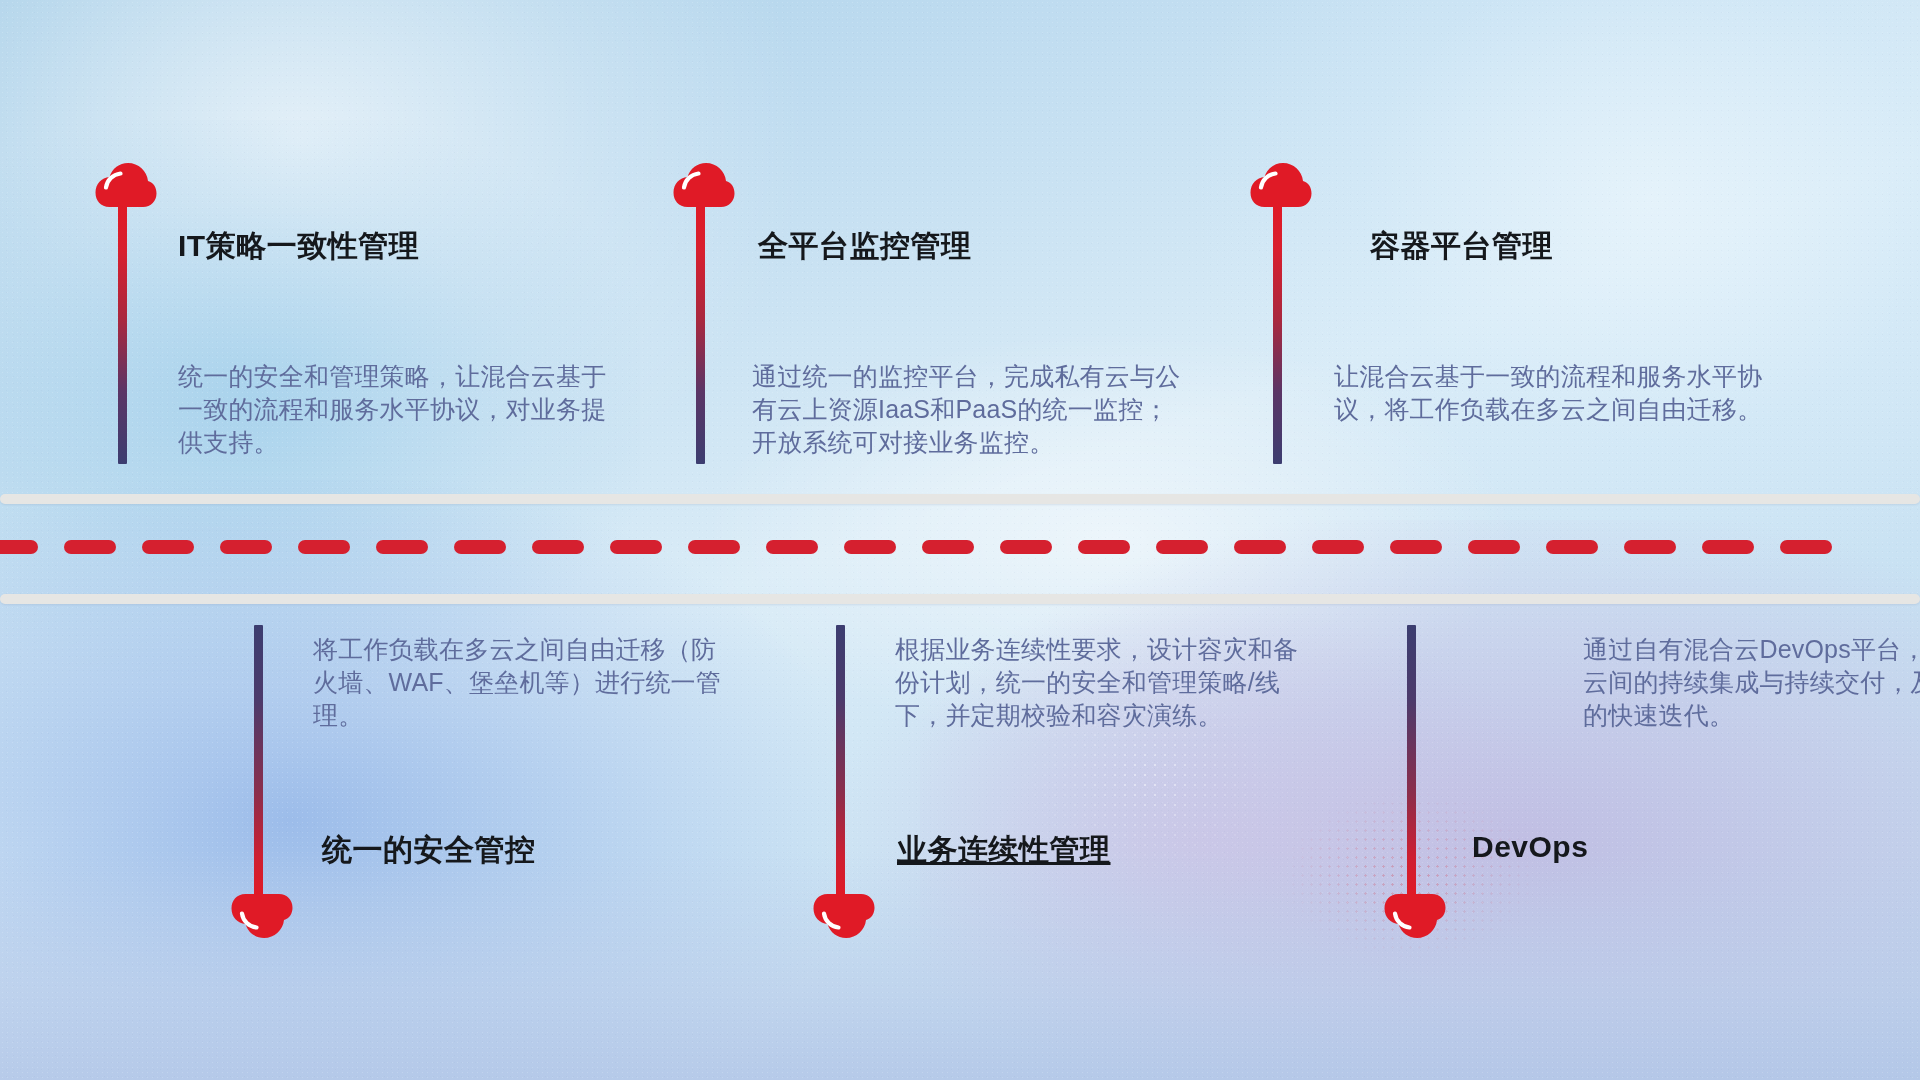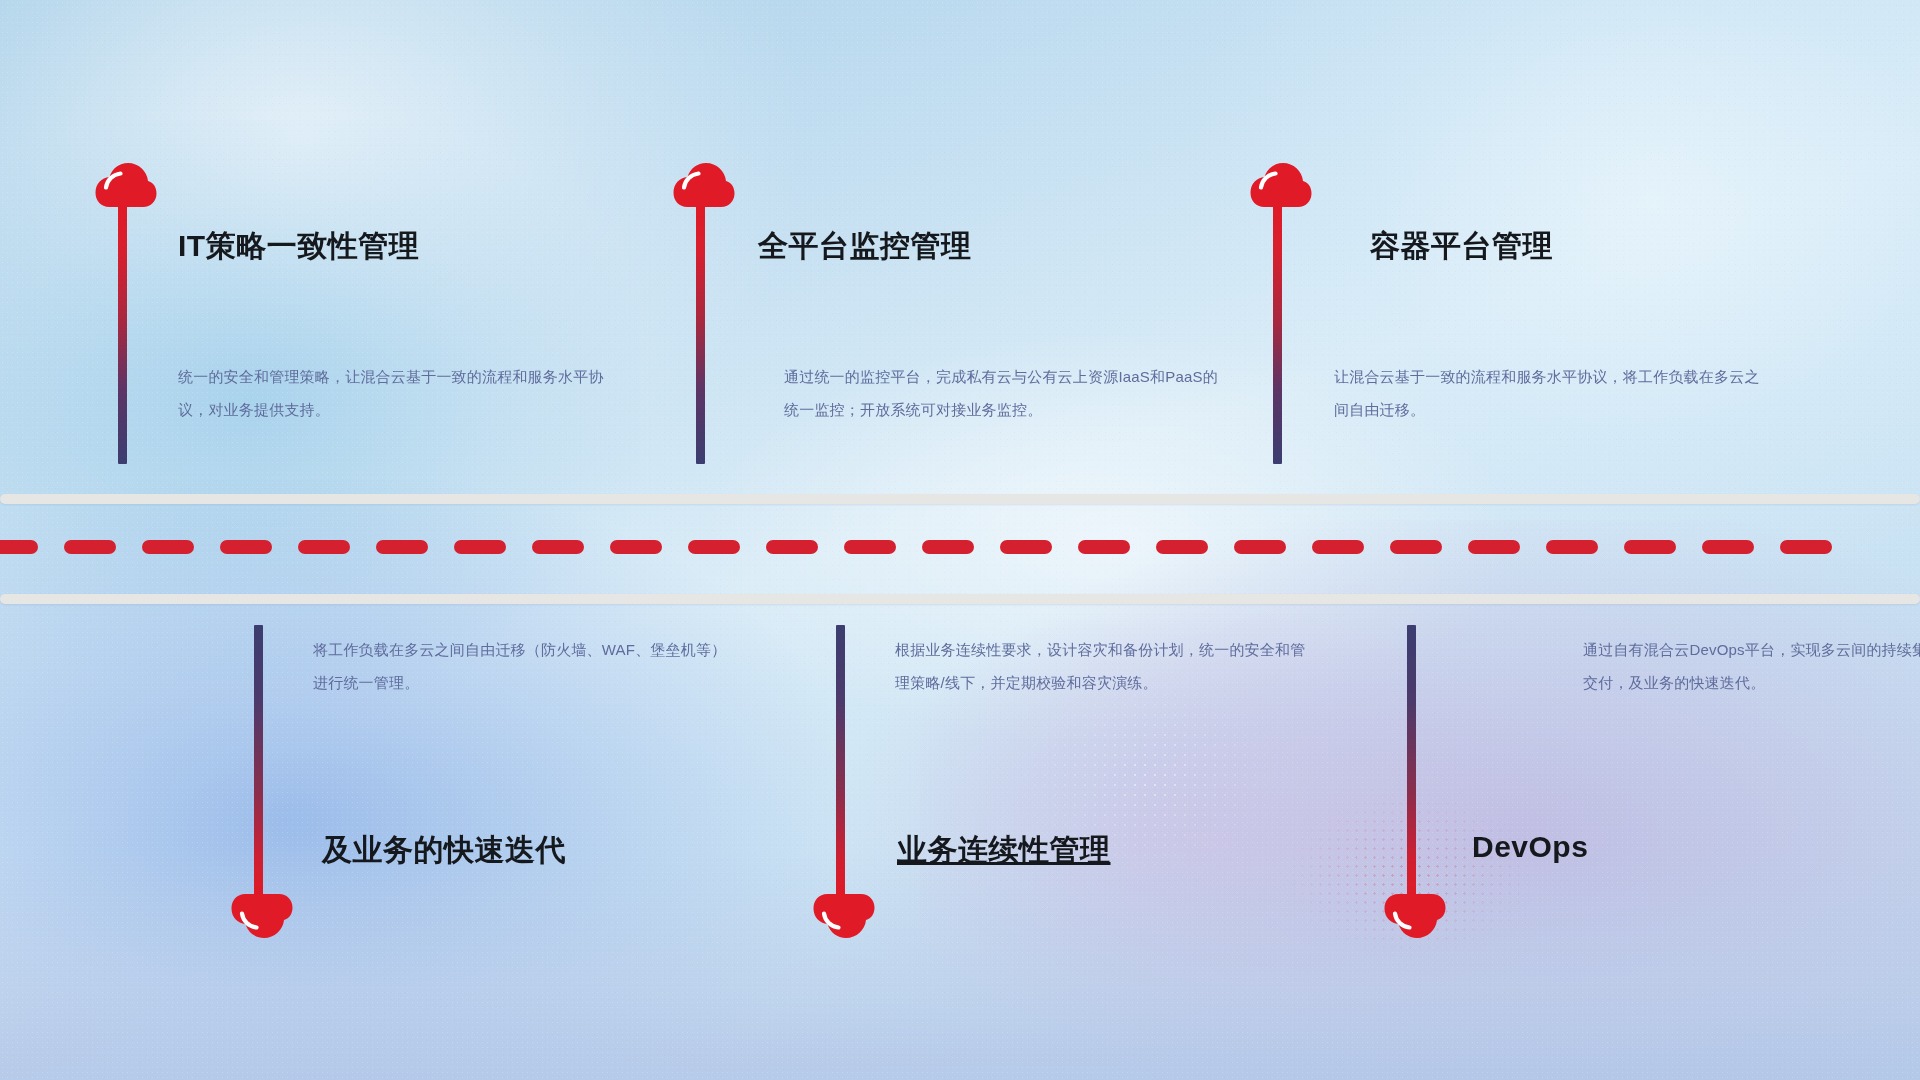--- a/index.html
+++ b/index.html
@@ -175,21 +175,21 @@
     position: absolute;
     color: #15181c;
     font-size: 30px;
     font-weight: 700;
     letter-spacing: 0.5px;
     white-space: nowrap;
   }
   .col-body {
     position: absolute;
     color: #5f6c9c;
-    font-size: 15px;
+    font-size: 25px;
     line-height: 33px;
     letter-spacing: 0.2px;
     font-weight: 400;
   }
 </style>
 </head>
 <body>
 
 <div id="stage">
 
@@ -249,21 +249,21 @@
 
   <div class="col">
     <div class="cloud" style="left:673px; top:162px;">
       <svg viewBox="0 0 62 46" xmlns="http://www.w3.org/2000/svg">
         <path d="M14.5 45 C5.5 45 0.5 38.5 0.5 30.5 C0.5 22 6.5 15.5 14.5 15 C17 6.5 24.5 1 33 1 C43.5 1 52 9 53 19 C58.5 20.5 61.5 25.5 61.5 31.5 C61.5 39 56 45 48 45 Z" fill="#e01a26"></path>
         <path d="M11 25.5 C12 18 18 12.5 25.5 11.5" stroke="#ffffff" stroke-width="4.2" stroke-linecap="round" fill="none"></path>
       </svg>
     </div>
     <div class="stem down" style="left:696px; top:204px; height:260px;"></div>
     <div class="col-title" style="left:758px; top:226px;">全平台监控管理</div>
-    <div class="col-body" style="left:784px; top:360px; width:440px;">通过统一的监控平台，完成私有云与公有云上资源IaaS和PaaS的统一监控；开放系统可对接业务监控。</div>
+    <div class="col-body" style="left:752px; top:360px; width:440px;">通过统一的监控平台，完成私有云与公有云上资源IaaS和PaaS的统一监控；开放系统可对接业务监控。</div>
   </div>
 
   <div class="col">
     <div class="cloud" style="left:1250px; top:162px;">
       <svg viewBox="0 0 62 46" xmlns="http://www.w3.org/2000/svg">
         <path d="M14.5 45 C5.5 45 0.5 38.5 0.5 30.5 C0.5 22 6.5 15.5 14.5 15 C17 6.5 24.5 1 33 1 C43.5 1 52 9 53 19 C58.5 20.5 61.5 25.5 61.5 31.5 C61.5 39 56 45 48 45 Z" fill="#e01a26"></path>
         <path d="M11 25.5 C12 18 18 12.5 25.5 11.5" stroke="#ffffff" stroke-width="4.2" stroke-linecap="round" fill="none"></path>
       </svg>
     </div>
     <div class="stem down" style="left:1273px; top:204px; height:260px;"></div>
@@ -275,21 +275,21 @@
     <div class="stem up" style="left:254px; top:625px; height:270px;"></div>
     <div class="cloud" style="left:231px; top:893px;">
       <svg viewBox="0 0 62 46" xmlns="http://www.w3.org/2000/svg">
         <g transform="translate(0,46) scale(1,-1)">
           <path d="M14.5 45 C5.5 45 0.5 38.5 0.5 30.5 C0.5 22 6.5 15.5 14.5 15 C17 6.5 24.5 1 33 1 C43.5 1 52 9 53 19 C58.5 20.5 61.5 25.5 61.5 31.5 C61.5 39 56 45 48 45 Z" fill="#e01a26"></path>
           <path d="M11 25.5 C12 18 18 12.5 25.5 11.5" stroke="#ffffff" stroke-width="4.2" stroke-linecap="round" fill="none"></path>
         </g>
       </svg>
     </div>
     <div class="col-body" style="left:313px; top:633px; width:420px;">将工作负载在多云之间自由迁移（防火墙、WAF、堡垒机等）进行统一管理。</div>
-    <div class="col-title" style="left:322px; top:830px;">及业务的快速迭代</div>
+    <div class="col-title" style="left:322px; top:830px;">统一的安全管控</div>
   </div>
 
   <div class="col">
     <div class="stem up" style="left:836px; top:625px; height:270px;"></div>
     <div class="cloud" style="left:813px; top:893px;">
       <svg viewBox="0 0 62 46" xmlns="http://www.w3.org/2000/svg">
         <g transform="translate(0,46) scale(1,-1)">
           <path d="M14.5 45 C5.5 45 0.5 38.5 0.5 30.5 C0.5 22 6.5 15.5 14.5 15 C17 6.5 24.5 1 33 1 C43.5 1 52 9 53 19 C58.5 20.5 61.5 25.5 61.5 31.5 C61.5 39 56 45 48 45 Z" fill="#e01a26"></path>
           <path d="M11 25.5 C12 18 18 12.5 25.5 11.5" stroke="#ffffff" stroke-width="4.2" stroke-linecap="round" fill="none"></path>
         </g>

